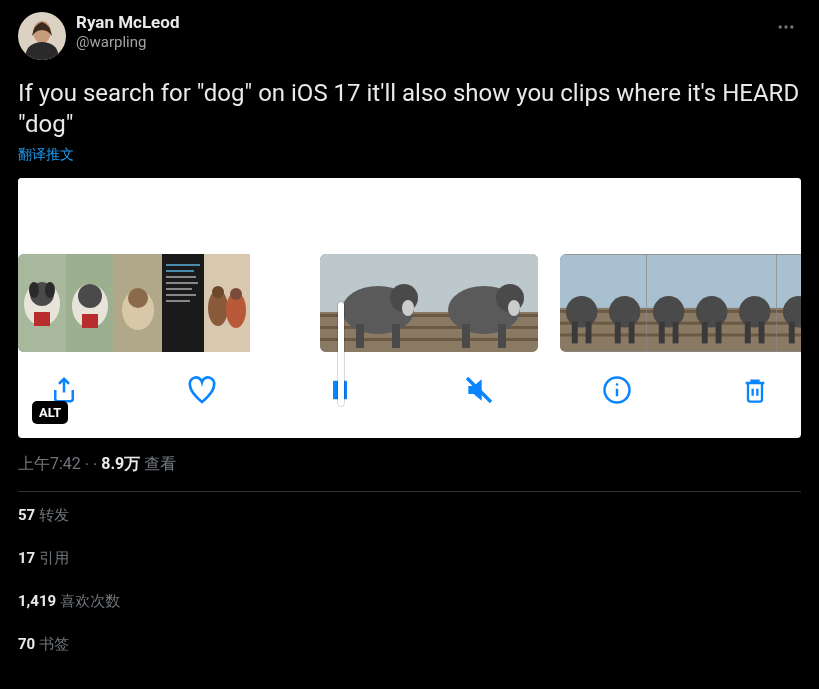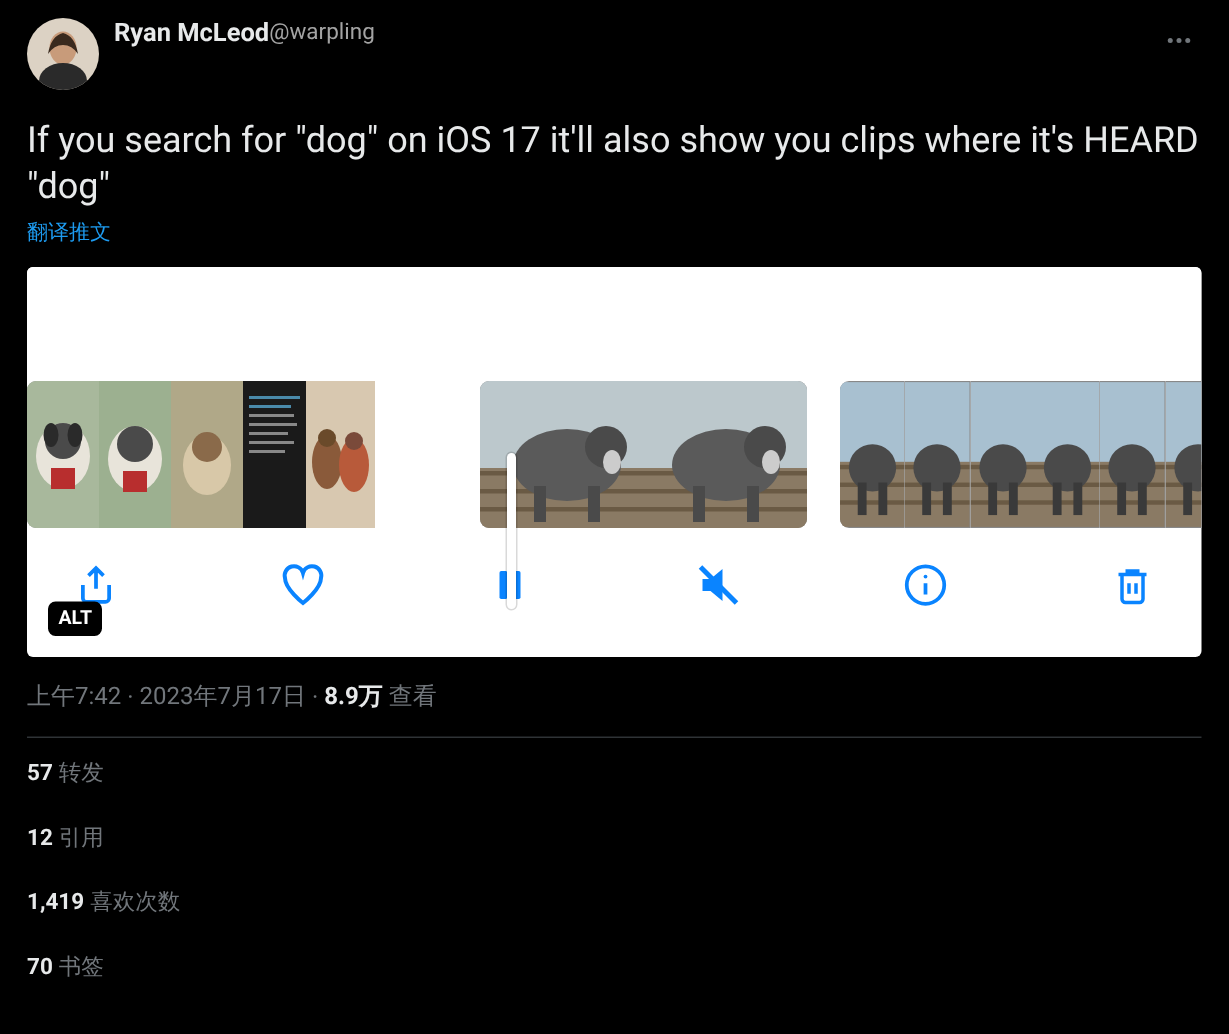--- a/index.html
+++ b/index.html
@@ -22,21 +22,21 @@
     position: relative;
   }
   .avatar {
     width: 48px;
     height: 48px;
     border-radius: 50%;
     flex-shrink: 0;
     overflow: hidden;
   }
   .avatar svg { width: 100%; height: 100%; display: block; }
-  .names { display: flex; flex-direction: row; line-height: 1.25; }
+  .names { display: flex; flex-direction: column; line-height: 1.25; }
   .display-name { font-weight: 700; font-size: 17px; color: #e7e9ea; }
   .handle { color: #a3a3a3; font-size: 15px; }
   .more-btn {
     position: absolute;
     right: 0;
     top: 0;
     color: #71767b;
     width: 30px; height: 30px;
     display: flex; align-items: center; justify-content: center;
     font-size: 18px;
@@ -396,34 +396,33 @@
           </svg>
       </div>
     </div>
 
     <div class="alt-badge">ALT</div>
   </div>
 
   <div class="meta-line">
     <span>上午7:42</span>
     <span> · </span>
-    <span>2023年7月17日</span>
     <span> · </span>
     <span class="bold">8.9万</span>
     <span> 查看</span>
   </div>
 
   <div class="divider"></div>
 
   <div class="stats">
     <div class="stat">
       <span class="num">57</span><span class="lbl">转发</span>
     </div>
     <div class="stat">
-      <span class="num">12</span><span class="lbl">引用</span>
+      <span class="num">17</span><span class="lbl">引用</span>
     </div>
     <div class="stat">
       <span class="num">1,419</span><span class="lbl">喜欢次数</span>
     </div>
     <div class="stat">
       <span class="num">70</span><span class="lbl">书签</span>
     </div>
   </div>
 </div>
 

